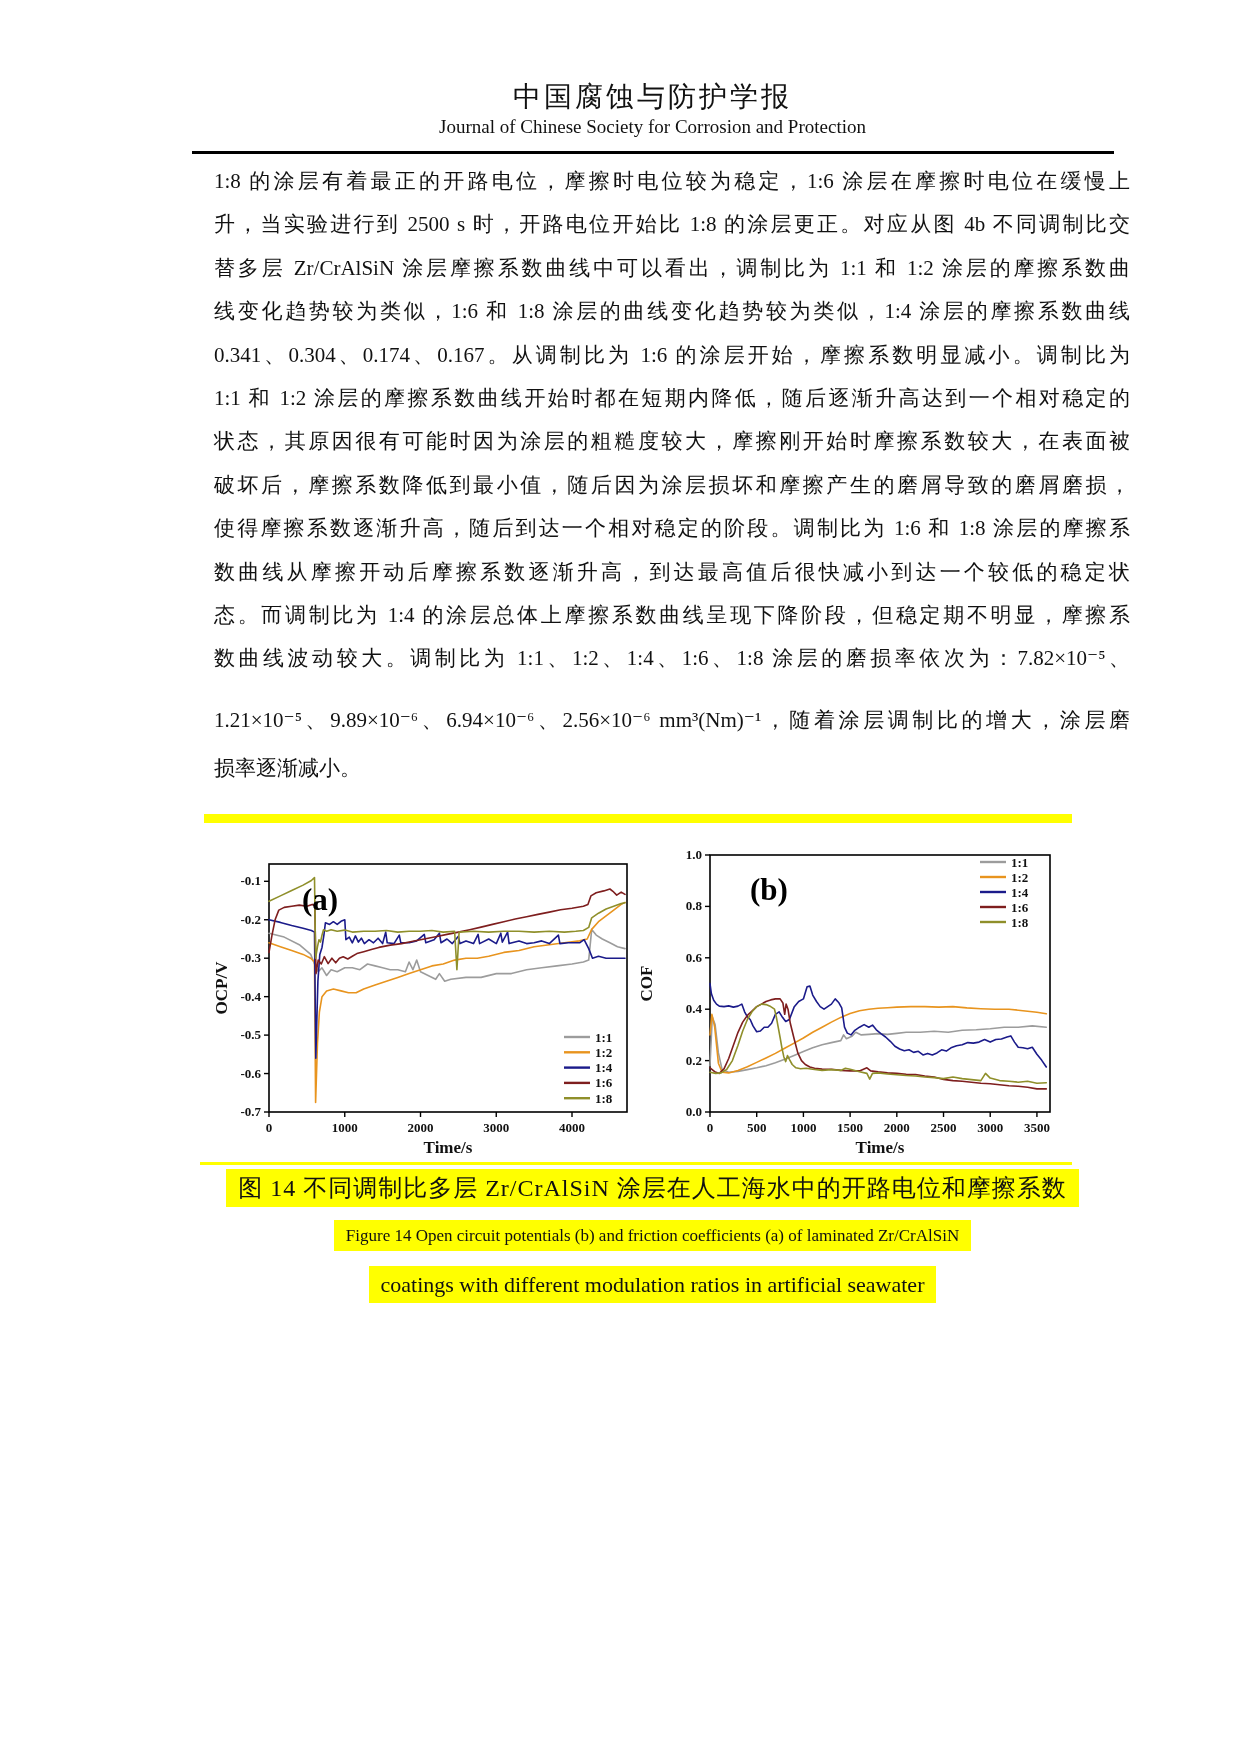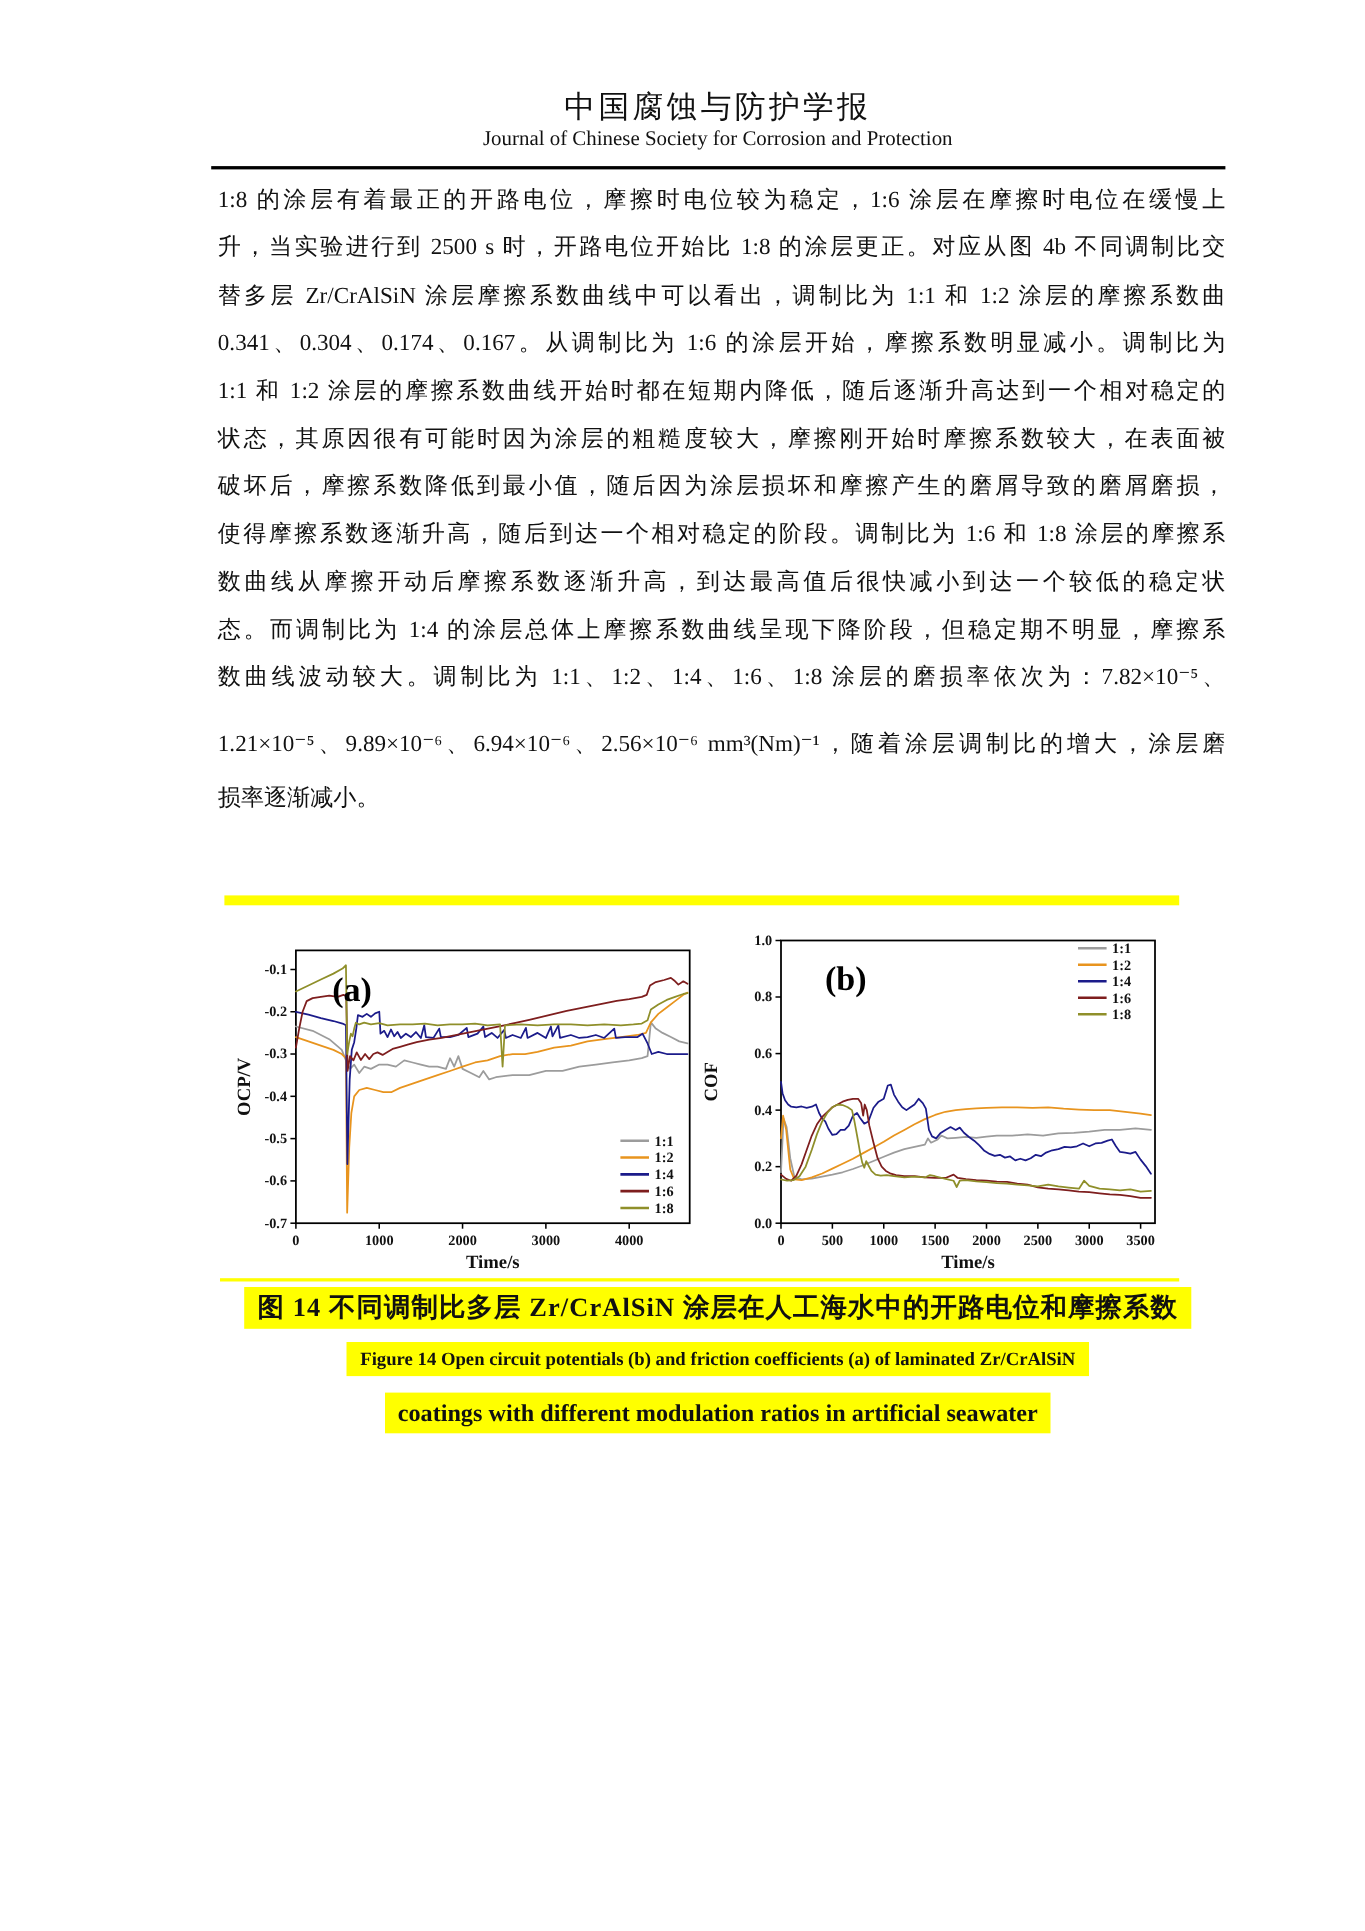--- a/index.html
+++ b/index.html
@@ -6,54 +6,55 @@
   body{width:1241px;height:1755px;background:#ffffff;position:relative;
        font-family:"Liberation Serif","DejaVu Serif",serif;color:#111;}
   .page{position:absolute;left:0;top:0;width:1241px;height:1755px;background:#fff;overflow:hidden;margin-left:32px;}
 
   .title-zh{position:absolute;top:78px;left:0;width:100%;text-align:center;
             font-size:28px;letter-spacing:3px;color:#111;}
   .title-en{position:absolute;top:116px;left:0;width:100%;text-align:center;
             font-size:19px;color:#111;}
   .header-rule{position:absolute;top:151px;left:160px;width:922px;height:3px;background:#000;}
 
-  .body-text{position:absolute;top:160px;left:166px;width:916px;font-size:21px;line-height:43.4px;}
+  .body-text{position:absolute;top:160px;left:182px;width:916px;font-size:21px;line-height:43.4px;}
   .body-text .line{height:43.4px;text-align:justify;text-align-last:justify;white-space:nowrap;}
   .body-text .line.gap-big{margin-top:18px;}
   .body-text .line.gap-sm{margin-top:5px;}
   .body-text .line.last{text-align-last:left;}
 
   .hl-bar{position:absolute;left:172px;top:814px;width:868px;height:9px;background:#FFFF00;}
   .hl-line{position:absolute;left:168px;top:1162px;width:872px;height:3px;background:#FFFF00;}
 
   .chart{position:absolute;}
   #chart-a{left:180px;top:855px;}
   #chart-b{left:598px;top:845px;}
 
   .caption{position:absolute;left:0;width:100%;text-align:center;}
-  .caption .hl{background:#FFFF00;padding:6px 12px;color:#111;font-weight:bold;}
+  .caption .hl{background:#FFFF00;padding:6px 12px;color:#111;}
   .cap-zh{top:1172px;font-size:24px;letter-spacing:1px;}
   .cap-en1{top:1226px;font-size:17px;}
   .cap-en2{top:1272px;font-size:22px;}
 
   .page-number{position:absolute;top:1620px;left:0;width:100%;text-align:right;font-size:17px;}
 </style>
 </head>
 <body>
 
 <div class="page">
 
   <div class="title-zh">中国腐蚀与防护学报</div>
   <div class="title-en">Journal of Chinese Society for Corrosion and Protection</div>
   <div class="header-rule"></div>
 
   <div class="body-text">
     <div class="line">1:8 的涂层有着最正的开路电位，摩擦时电位较为稳定，1:6 涂层在摩擦时电位在缓慢上</div>
     <div class="line">升，当实验进行到 2500 s 时，开路电位开始比 1:8 的涂层更正。对应从图 4b 不同调制比交</div>
     <div class="line">替多层 Zr/CrAlSiN 涂层摩擦系数曲线中可以看出，调制比为 1:1 和 1:2 涂层的摩擦系数曲</div>
+    <div class="line">线变化趋势较为类似，1:6 和 1:8 涂层的曲线变化趋势较为类似，1:4 涂层的摩擦系数曲线</div>
     <div class="line">0.341、0.304、0.174、0.167。从调制比为 1:6 的涂层开始，摩擦系数明显减小。调制比为</div>
     <div class="line">1:1 和 1:2 涂层的摩擦系数曲线开始时都在短期内降低，随后逐渐升高达到一个相对稳定的</div>
     <div class="line">状态，其原因很有可能时因为涂层的粗糙度较大，摩擦刚开始时摩擦系数较大，在表面被</div>
     <div class="line">破坏后，摩擦系数降低到最小值，随后因为涂层损坏和摩擦产生的磨屑导致的磨屑磨损，</div>
     <div class="line">使得摩擦系数逐渐升高，随后到达一个相对稳定的阶段。调制比为 1:6 和 1:8 涂层的摩擦系</div>
     <div class="line">数曲线从摩擦开动后摩擦系数逐渐升高，到达最高值后很快减小到达一个较低的稳定状</div>
     <div class="line">态。而调制比为 1:4 的涂层总体上摩擦系数曲线呈现下降阶段，但稳定期不明显，摩擦系</div>
     <div class="line">数曲线波动较大。调制比为 1:1、1:2、1:4、1:6、1:8 涂层的磨损率依次为：7.82×10⁻⁵、</div>
     <div class="line gap-big">1.21×10⁻⁵、9.89×10⁻⁶、6.94×10⁻⁶、2.56×10⁻⁶ mm³(Nm)⁻¹，随着涂层调制比的增大，涂层磨</div>
     <div class="line gap-sm last">损率逐渐减小。</div>

